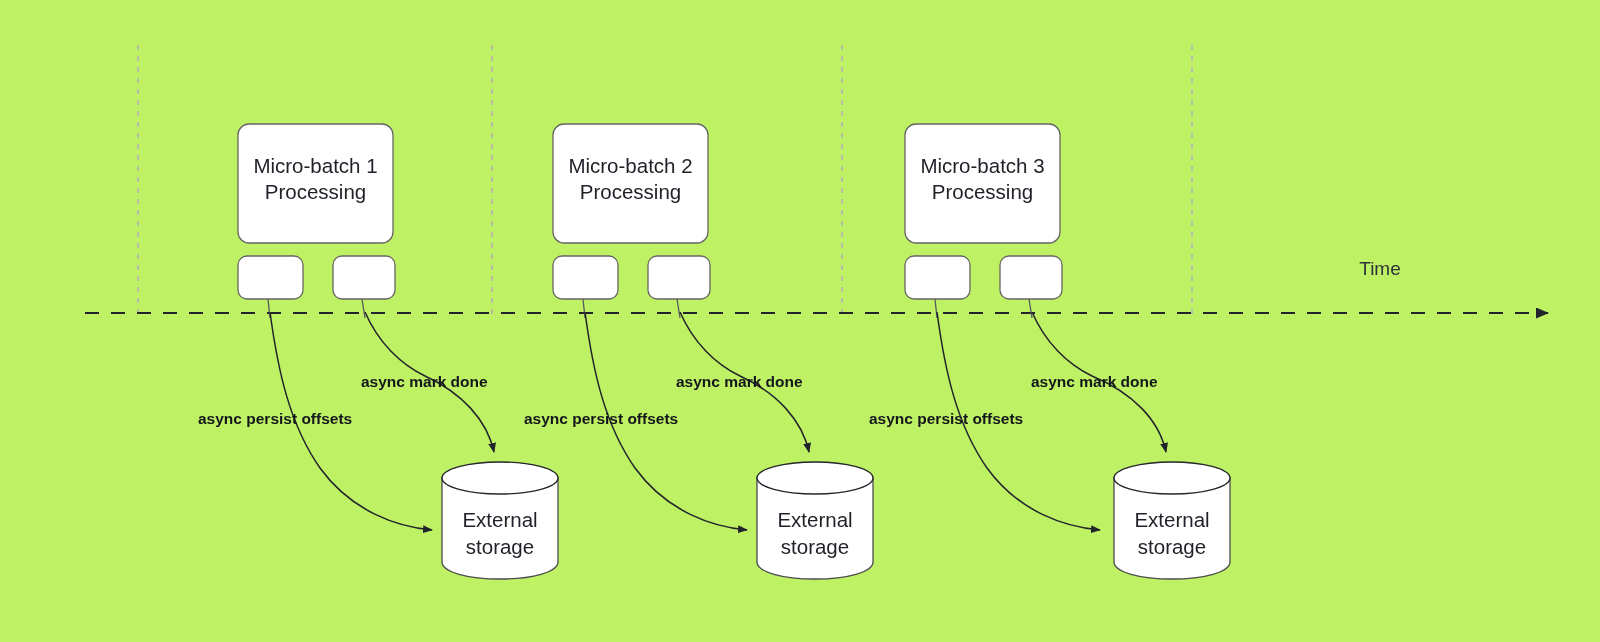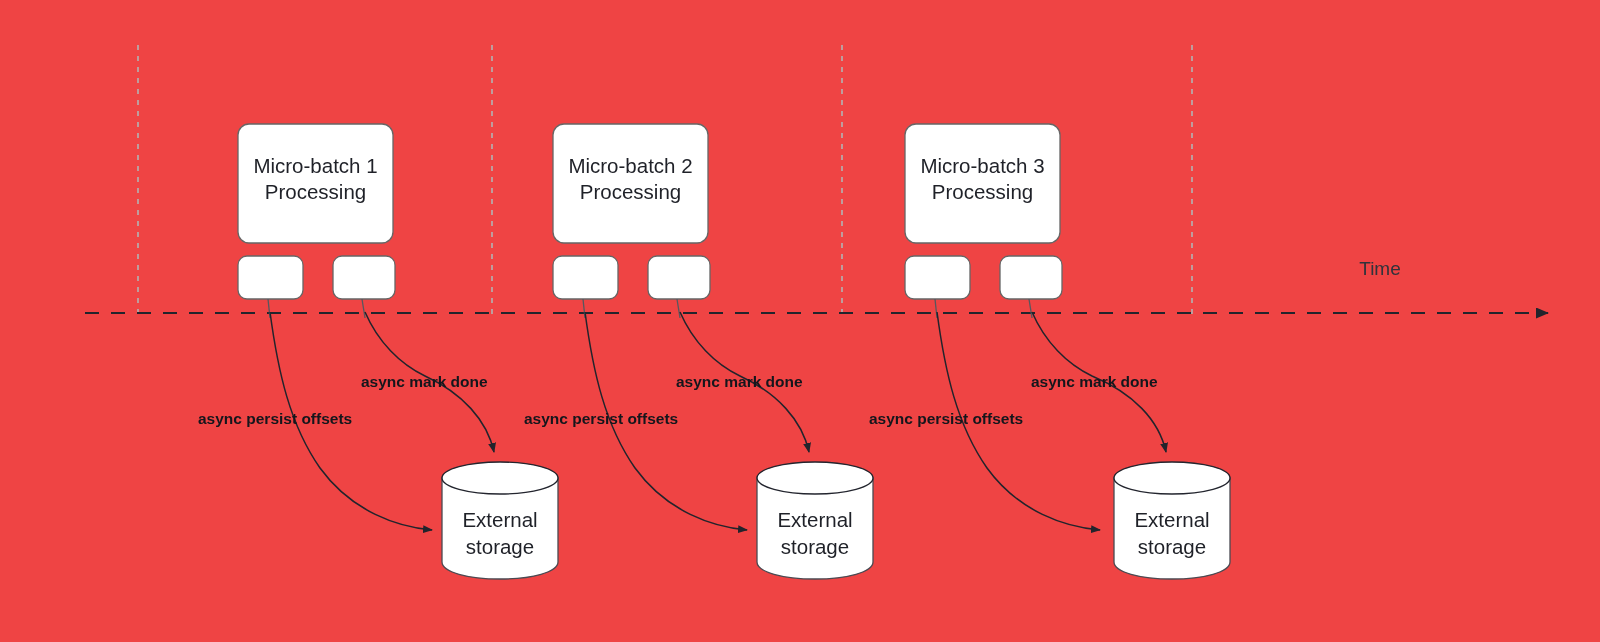--- a/index.html
+++ b/index.html
@@ -10,21 +10,21 @@
   body {
     width: 1600px;
     height: 642px;
     font-family: "Liberation Sans", sans-serif;
     overflow: hidden;
   }
   #diagram-root {
     position: relative;
     width: 1600px;
     height: 642px;
-    background: #ef4444;
+    background: #bef264;
   }
   svg.layer {
     position: absolute;
     top: 0;
     left: 0;
     width: 1600px;
     height: 642px;
   }
   .shape-stroke {
     fill: #ffffff;

